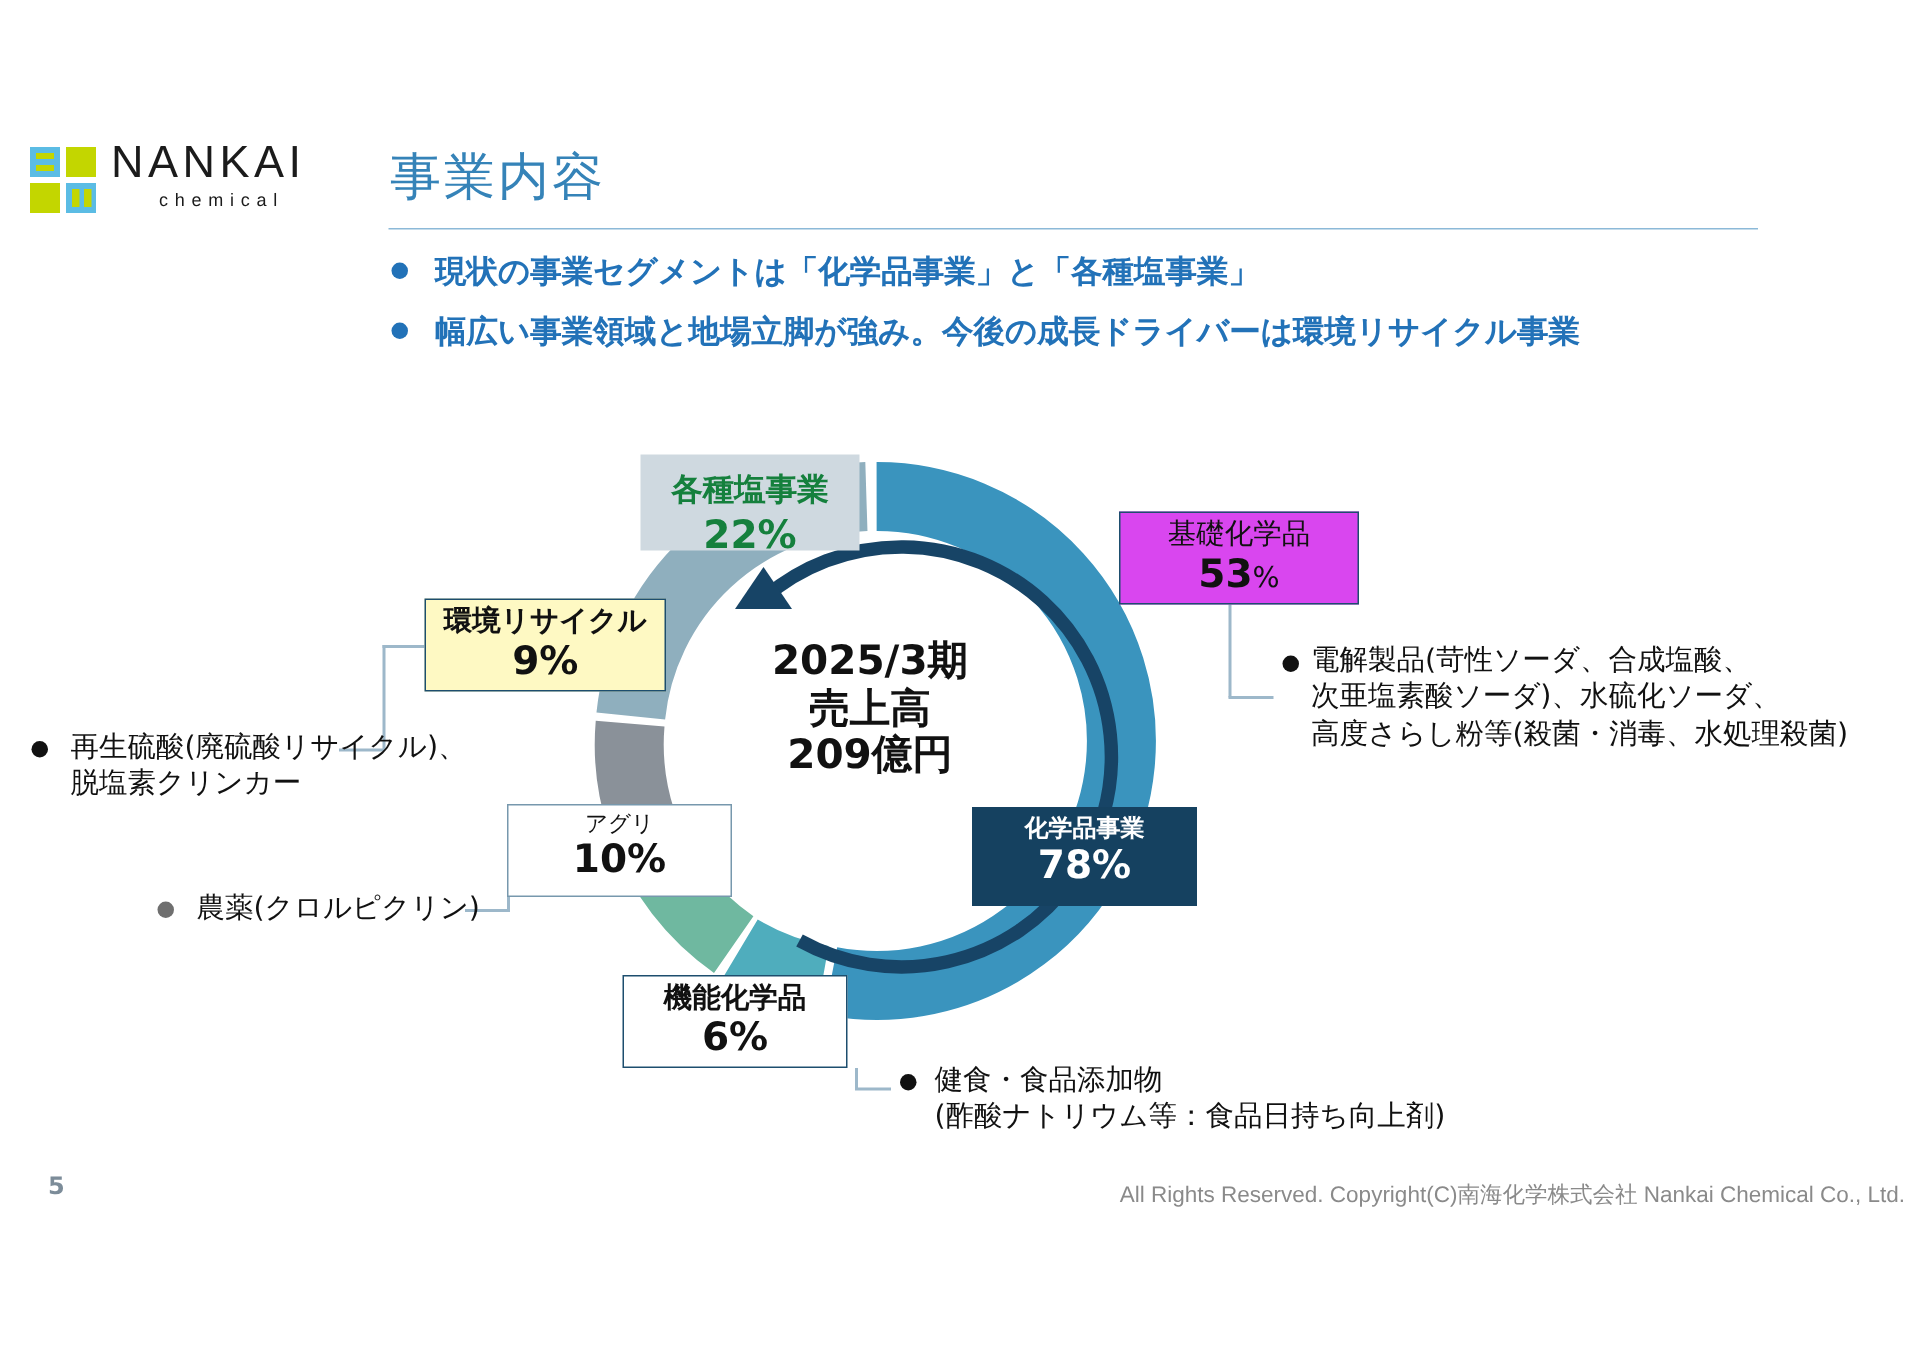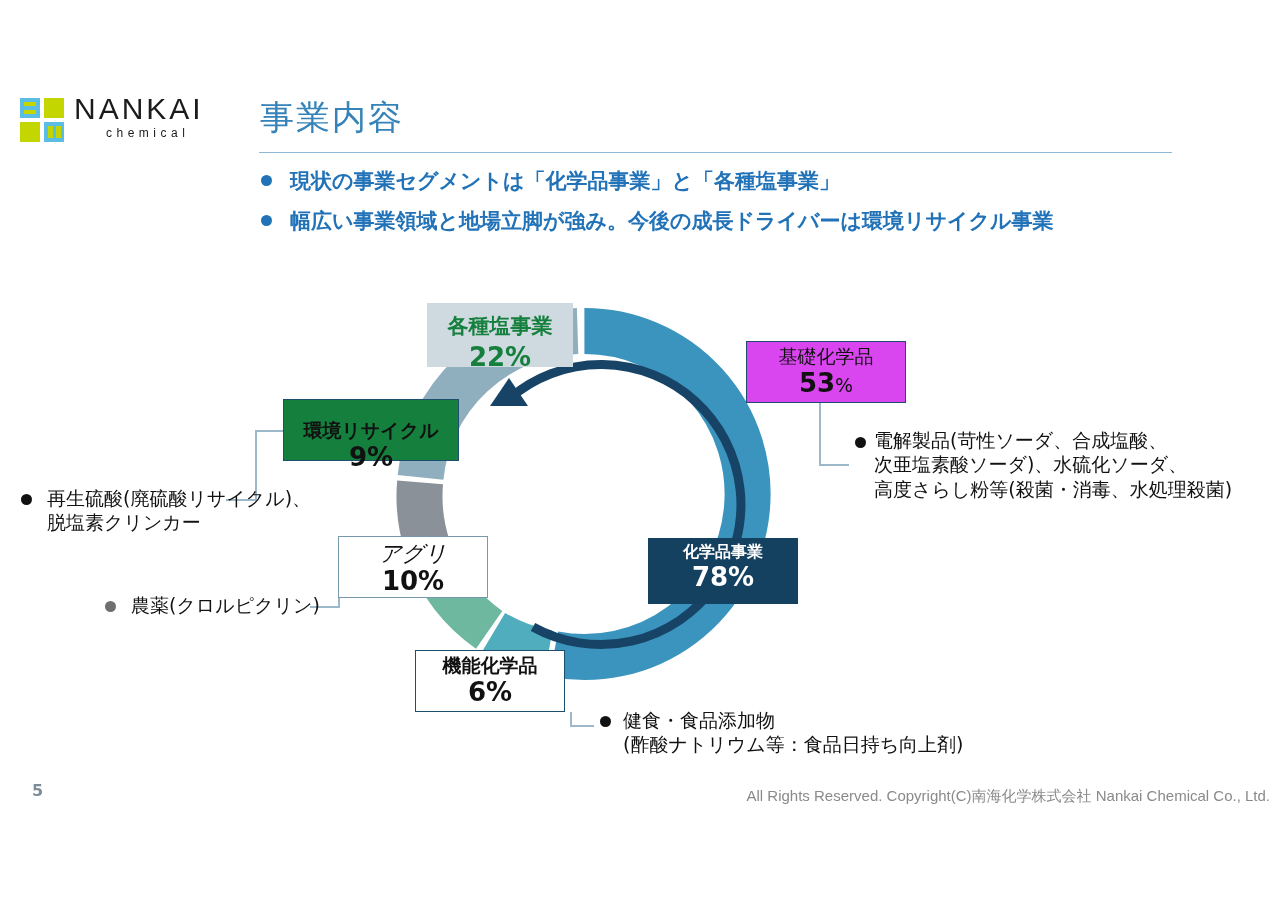--- a/index.html
+++ b/index.html
@@ -138,37 +138,37 @@
     background: #d946ef;
     border: 1.6px solid #1d4e6e;
     padding-top: 4px;
     color: #111111;
   }
   #box-basic .c-name { font-size: 19px; }
   #box-basic .c-pct  { font-size: 26px; margin-top: 1px; }
   #box-basic .c-pct .sm { font-size: 19px; font-weight: normal; }
 
   #box-recycle {
-    left: 283px; top: 399px; width: 176px; height: 62px;
-    background: #15803d;
+    left: 283px; top: 399px; width: 161px; height: 62px;
+    background: #fef9c3;
     border: 1.6px solid #1d4e6e;
-    padding-top: 20px;
+    padding-top: 4px;
     color: #111111;
   }
   #box-recycle .c-name { font-size: 19px; font-weight: bold; }
   #box-recycle .c-pct  { font-size: 26px; margin-top: 1px; }
 
   #box-agri {
     left: 338px; top: 536px; width: 150px; height: 62px;
     background: #ffffff;
     border: 1.6px solid #7798ad;
     padding-top: 4px;
     color: #111111;
   }
-  #box-agri .c-name { font-size: 22px; font-style: italic; }
+  #box-agri .c-name { font-size: 15px; }
   #box-agri .c-pct  { font-size: 26px; margin-top: 1px; }
 
   #box-func {
     left: 415px; top: 650px; width: 150px; height: 62px;
     background: #ffffff;
     border: 1.6px solid #1d4e6e;
     padding-top: 4px;
     color: #111111;
   }
   #box-func .c-name { font-size: 19px; font-weight: bold; }
@@ -277,20 +277,25 @@
       </g>
 
       <g>
         <path fill="none" stroke="#174466" stroke-width="9" stroke-linecap="butt" d="M 146.00 327.00
                  A 140 140 0 1 0 122.00 99.00"></path>
         <polygon fill="#174466" points="122.0,78.0 141.0,106.0 103.0,106.0"></polygon>
       </g>
     </svg>
   </div>
 
+  <div id="center-text">
+    <div>2025/3期</div>
+    <div>売上高</div>
+    <div>209億円</div>
+  </div>
 
   <div class="leader" style="left:819px; top:403px; width:1.6px; height:62px;"></div>
   <div class="leader" style="left:819px; top:464px; width:30px; height:1.6px;"></div>
 
   <div class="leader" style="left:255px; top:430px; width:28px; height:1.6px;"></div>
   <div class="leader" style="left:255px; top:430px; width:1.6px; height:70px;"></div>
   <div class="leader" style="left:226px; top:499px; width:30px; height:1.6px;"></div>
 
   <div class="leader" style="left:338px; top:598px; width:1.6px; height:10px;"></div>
   <div class="leader" style="left:310px; top:606px; width:30px; height:1.6px;"></div>

